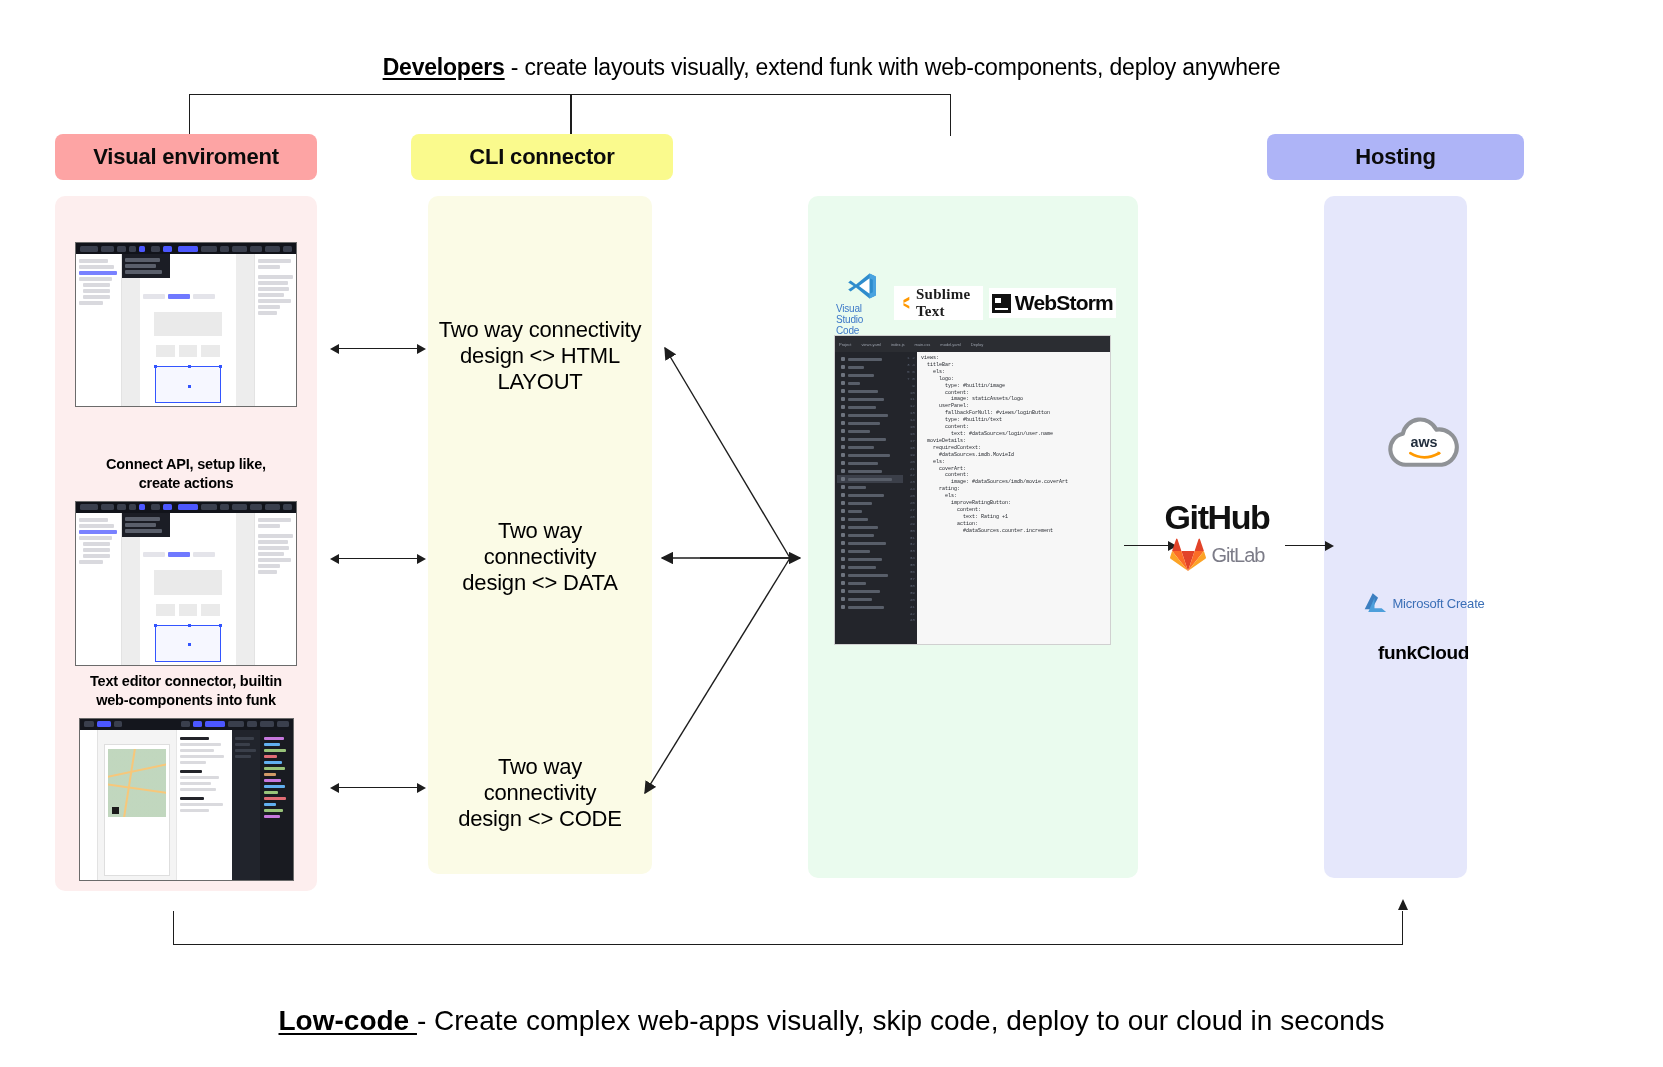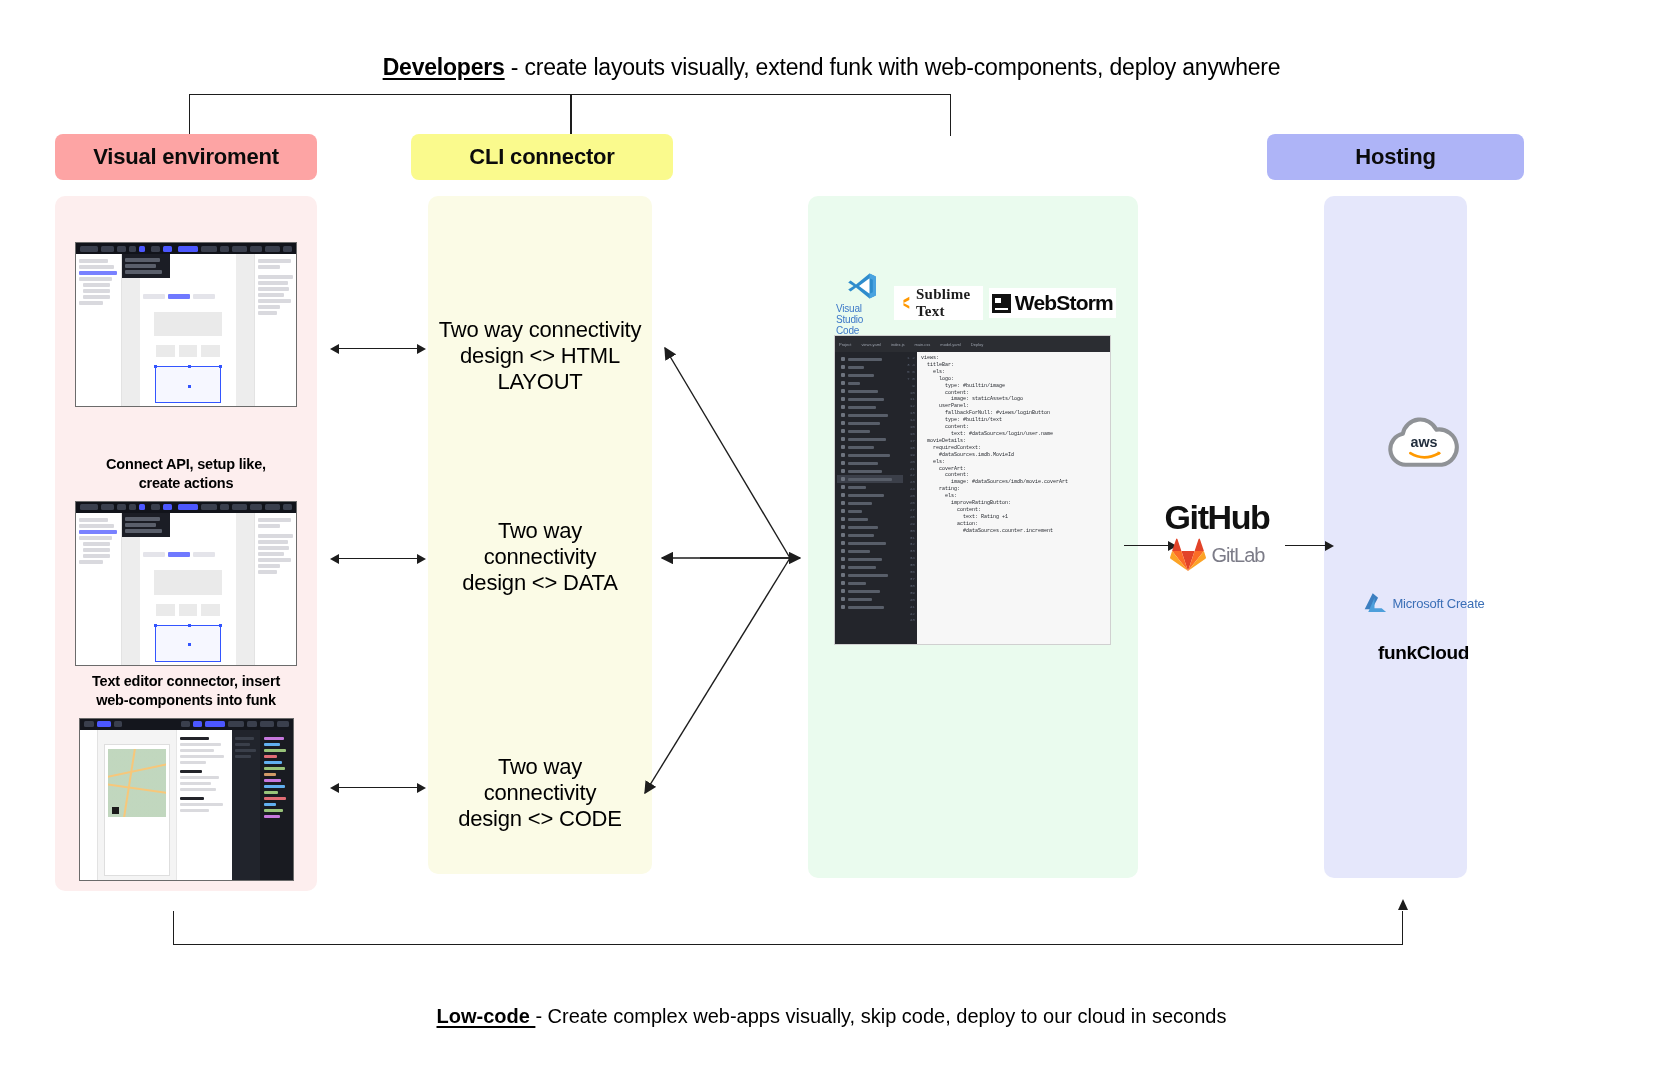--- a/index.html
+++ b/index.html
@@ -49,21 +49,21 @@
     position:absolute; right:-5.5px; top:-12px;
     width:0;height:0;
     border-left:5.5px solid transparent;
     border-right:5.5px solid transparent;
     border-bottom:11px solid #1d1d1d;
   }
 
   .bottom-caption {
     position:absolute; left:0; right:0; top:1005px;
     text-align:center;
-    font-size:20px; white-space:nowrap;
+    font-size:28px; white-space:nowrap;
   }
   .bottom-caption .lead { font-weight:bold; text-decoration:underline; text-underline-offset:3px; }
 
   
   .col-head {
     position:absolute;
     height:46px; border-radius:8px;
     display:flex; align-items:center; justify-content:center;
     font-weight:bold; font-size:22px; color:#0b0b0b;
     letter-spacing:-0.2px;
@@ -364,21 +364,21 @@
       <div class="mt-menu">
         <div class="mi" style="width:80%"></div>
           <div class="mi" style="width:70%"></div>
           <div class="mi" style="width:85%"></div>
       </div>
     </div>
   </div>
 
   <div class="ve-item" style="top:672px;">
     <div class="ve-caption">
-      <div>Text editor connector, insert</div>
+      <div>Text editor connector, builtin</div>
       <div>web-components into funk</div>
     </div>
     <div class="shot c">
       <div class="ms-top">
         <div class="mt-chip g" style="width:10px"></div>
           <div class="mt-chip" style="width:14px"></div>
         <div class="mt-chip g" style="width:8px"></div>
         <div style="flex:1"></div>
         <div class="mt-chip g" style="width:9px"></div>
           <div class="mt-chip" style="width:9px"></div>

